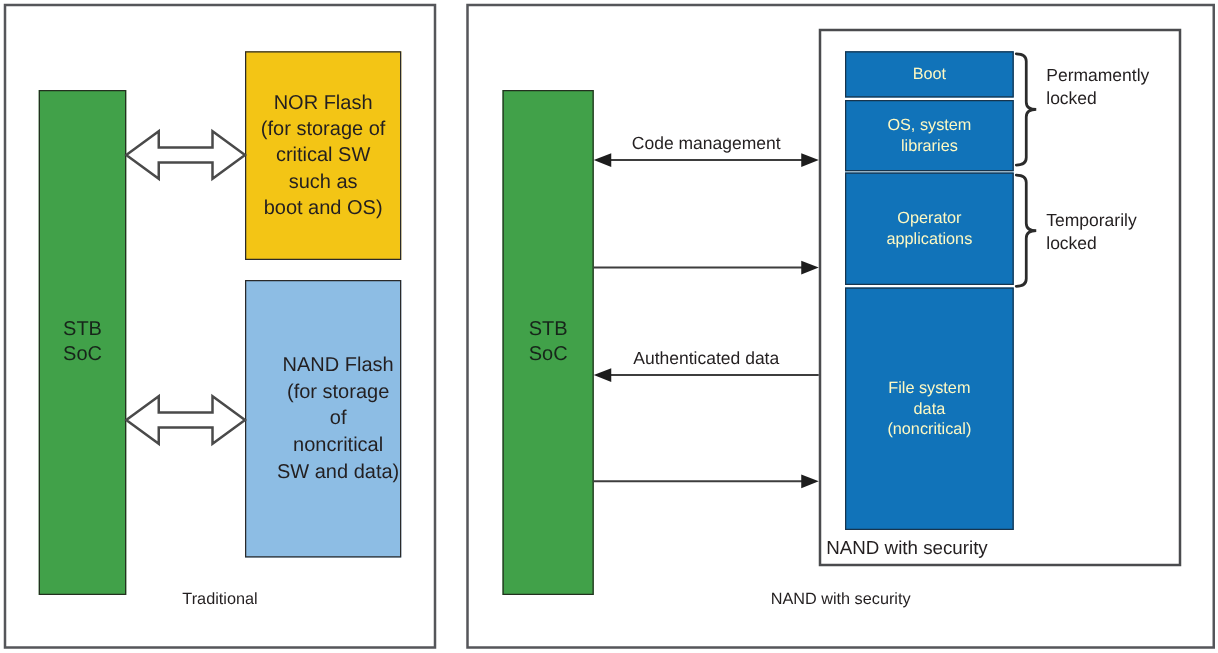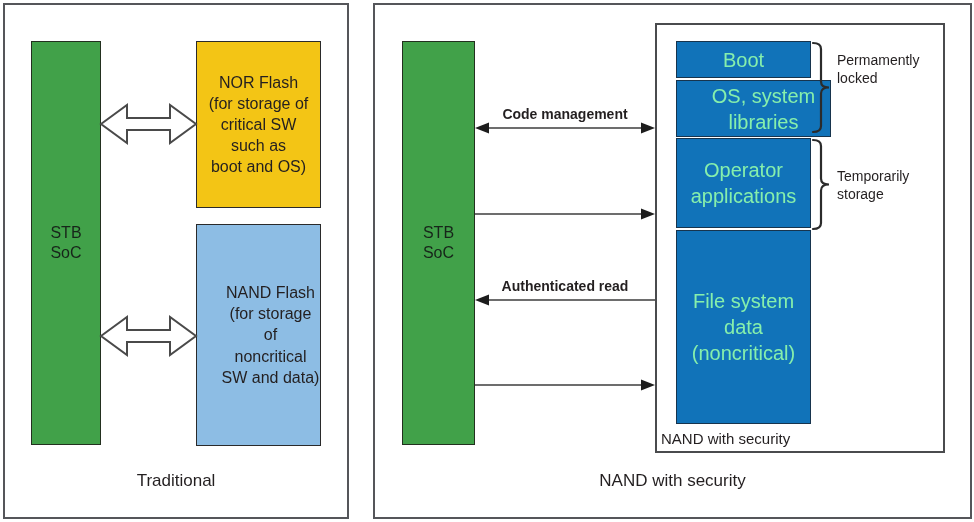--- a/index.html
+++ b/index.html
@@ -23,57 +23,57 @@
   .abs { position: absolute; box-sizing: border-box; }
   .ml { white-space: pre-line; }
 
   .soc-box {
     background: var(--green, #41A149);
     border: 1.5px solid #23301f;
     display: flex; align-items: center; justify-content: center;
     text-align: center;
     font-size: 16px; line-height: 1.25;
     color: #17251a;
+    margin-top: 31px;
   }
   .flash-box {
     border: 1.5px solid #2a2a2a;
     display: flex; align-items: center; justify-content: center;
     text-align: center;
     font-size: 16px; line-height: 1.32;
   }
   .nor  { background: var(--yellow, #F3C515); }
   .nandf{ background: var(--light_blue, #8DBDE4); }
 
   .caption {
     position: absolute;
     left: 0; top: 466px; width: 100%;
     text-align: center;
-    font-size: 17px;
+    font-size: 13px;
   }
 
   .outer-nand {
     border: 2px solid #4a4b4e;
     background: #ffffff;
   }
   .segment {
     position: absolute;
     left: 301px; width: 133px;
     background: var(--dark_blue, #1173B9);
     border: 1px solid #17344d;
     display: flex; align-items: center; justify-content: center;
     text-align: center;
-    color: #86efac;
-    font-size: 20px; line-height: 1.3;
+    color: #fef9c3;
+    font-size: 13px; line-height: 1.3;
   }
   .arrow-label {
     position: absolute;
     left: 100px; width: 180px;
     text-align: center;
     font-size: 14px;
-    font-weight: bold;
   }
   .lock-label {
     position: absolute;
     left: 462px; width: 115px;
     font-size: 14px; line-height: 18px;
   }
   .unit-label {
     position: absolute;
     left: 286px; top: 425px;
     font-size: 15px;
@@ -120,21 +120,21 @@
     <div class="abs soc-box" style="left:27px; top:36px; width:73px; height:404px;">
       <span class="ml">STB
 SoC</span>
     </div>
 
     <div class="abs outer-nand" style="left:280px; top:18px; width:290px; height:430px;"></div>
 
     <div class="segment" style="top:36px; height:35px;">
       <span class="ml">Boot</span>
     </div>
-    <div class="segment" style="top:75px; height:55px;padding-left:20px;">
+    <div class="segment" style="top:75px; height:55px;">
       <span class="ml">OS, system
 libraries</span>
     </div>
     <div class="segment" style="top:133px; height:88px;">
       <span class="ml">Operator
 applications</span>
     </div>
     <div class="segment" style="top:225px; height:192px;">
       <span class="ml">File system
 data
@@ -155,23 +155,23 @@
       <polygon points="280,209 266,203.5 266,214.5" fill="#1d1d1d"></polygon>
 
       <line x1="112" y1="295" x2="280" y2="295" stroke="#3d3d3d" stroke-width="1.6"></line>
       <polygon points="100,295 114,289.5 114,300.5" fill="#1d1d1d"></polygon>
 
       <line x1="100" y1="380" x2="268" y2="380" stroke="#3d3d3d" stroke-width="1.6"></line>
       <polygon points="280,380 266,374.5 266,385.5" fill="#1d1d1d"></polygon>
     </svg>
 
     <div class="arrow-label" style="top:101px;">Code management</div>
-    <div class="arrow-label" style="top:273px;">Authenticated read</div>
+    <div class="arrow-label" style="top:273px;">Authenticated data</div>
 
     <div class="lock-label ml" style="top:46px;">Permamently
 locked</div>
     <div class="lock-label ml" style="top:162px;">Temporarily
-storage</div>
+locked</div>
 
     <div class="caption">NAND with security</div>
   </div>
 
 </div>
 
 </body></html>

